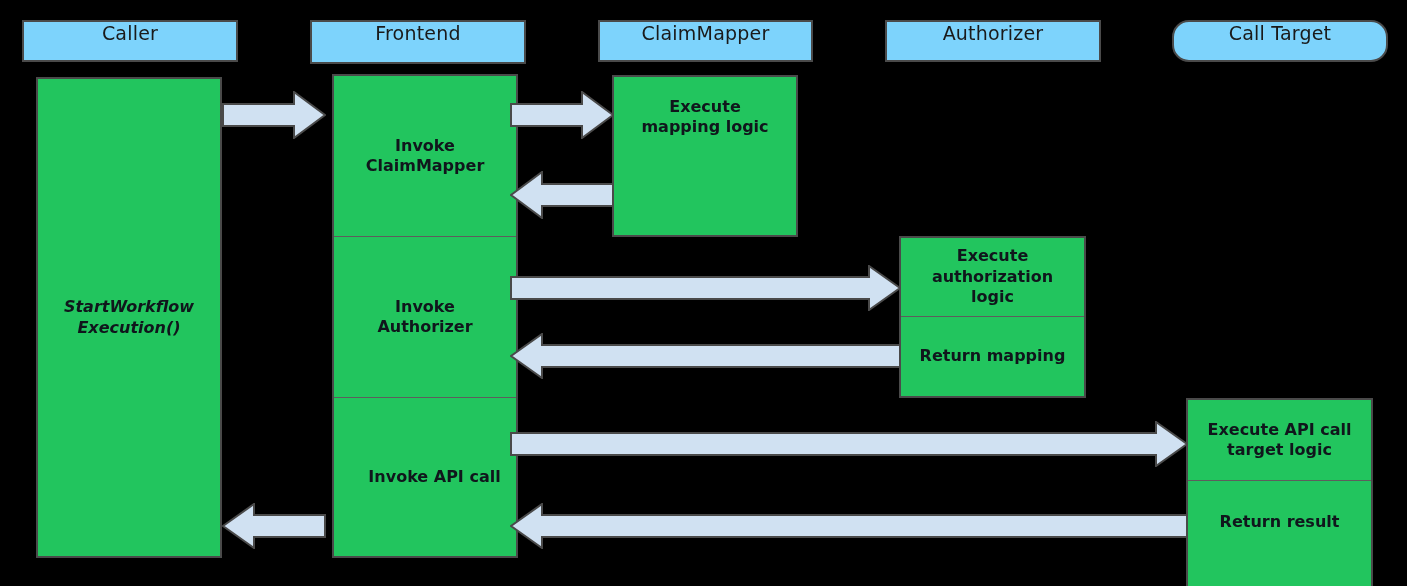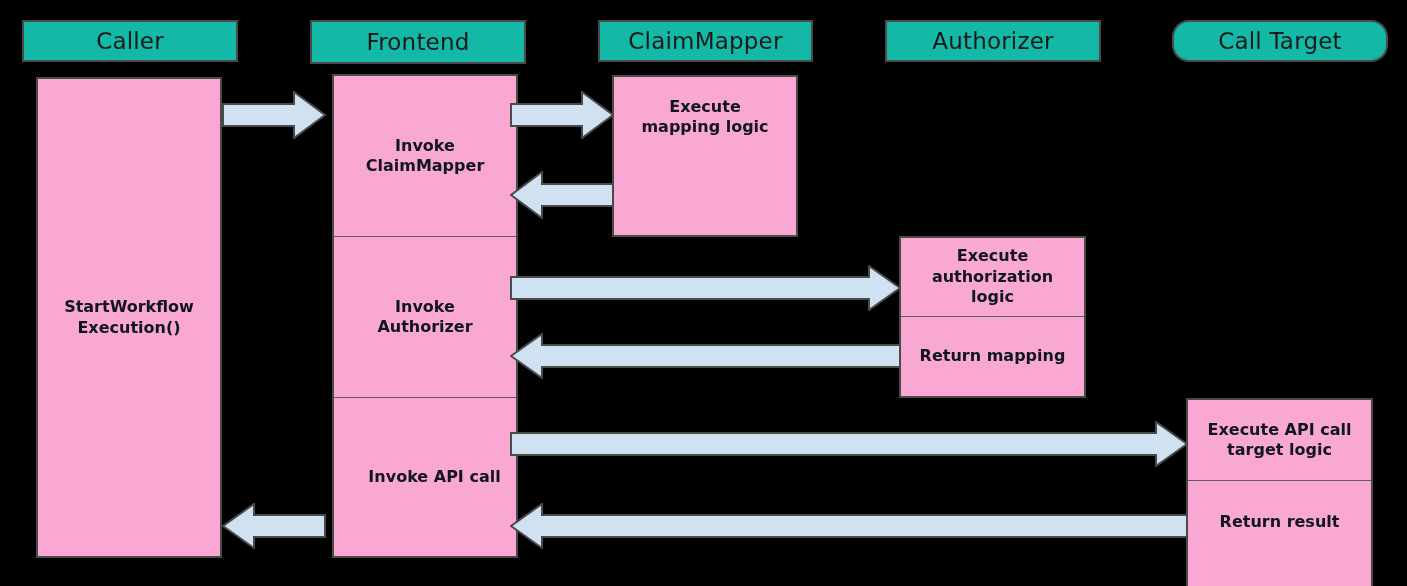--- a/index.html
+++ b/index.html
@@ -13,37 +13,36 @@
     height: 586px;
     background: #000000;
     overflow: hidden;
     font-family: "DejaVu Sans", "Liberation Sans", sans-serif;
   }
 
   
   .lifeline-header {
     position: absolute;
     box-sizing: border-box;
-    background: #14b8a6;
+    background: #7dd3fc;
     border: 2px solid #4a4a4a;
     display: flex;
-    align-items: center;
     justify-content: center;
     color: #1a1a1a;
-    font-size: 23px;
+    font-size: 19px;
     font-weight: 400;
     letter-spacing: 0.2px;
     white-space: nowrap;
   }
 
   
   .lifeline-body {
     position: absolute;
     box-sizing: border-box;
-    background: #f9a8d4;
+    background: #22c55e;
     border: 2px solid #4a4a4a;
     display: flex;
     flex-direction: column;
   }
   .segment {
     box-sizing: border-box;
     display: flex;
     align-items: center;
     justify-content: center;
     text-align: center;
@@ -79,21 +78,21 @@
   <div class="lifeline-header" style="left:598px; top:20px; width:215px; height:42px;">
     <span>ClaimMapper</span>
   </div>
   <div class="lifeline-header" style="left:885px; top:20px; width:216px; height:42px;">
     <span>Authorizer</span>
   </div>
   <div class="lifeline-header" style="left:1172px; top:20px; width:216px; height:42px;border-radius:17px;">
     <span>Call Target</span>
   </div>
 
-  <div class="lifeline-body" style="left:36px; top:77px; width:186px; height:481px;">
+  <div class="lifeline-body" style="left:36px; top:77px; width:186px; height:481px;font-style:italic;">
     <div class="segment" style="height:100%;">
       <span class="seg-text">StartWorkflow<br>Execution()</span>
     </div>
   </div>
 
   <div class="lifeline-body" style="left:332px; top:74px; width:186px; height:484px;">
     <div class="segment" style="height:161px;">
       <span class="seg-text">Invoke<br>ClaimMapper</span>
     </div>
     <div class="segment" style="height:161px;">

